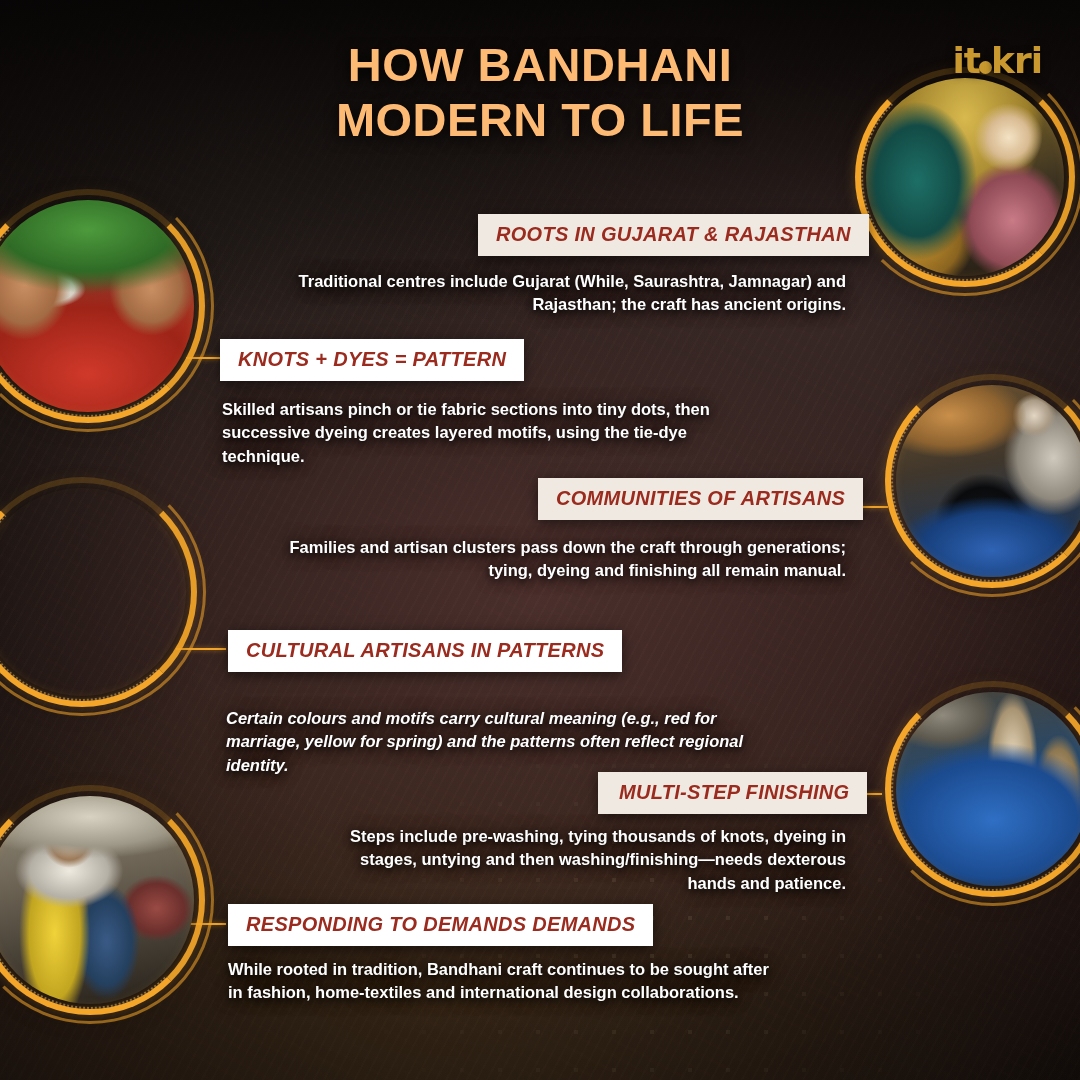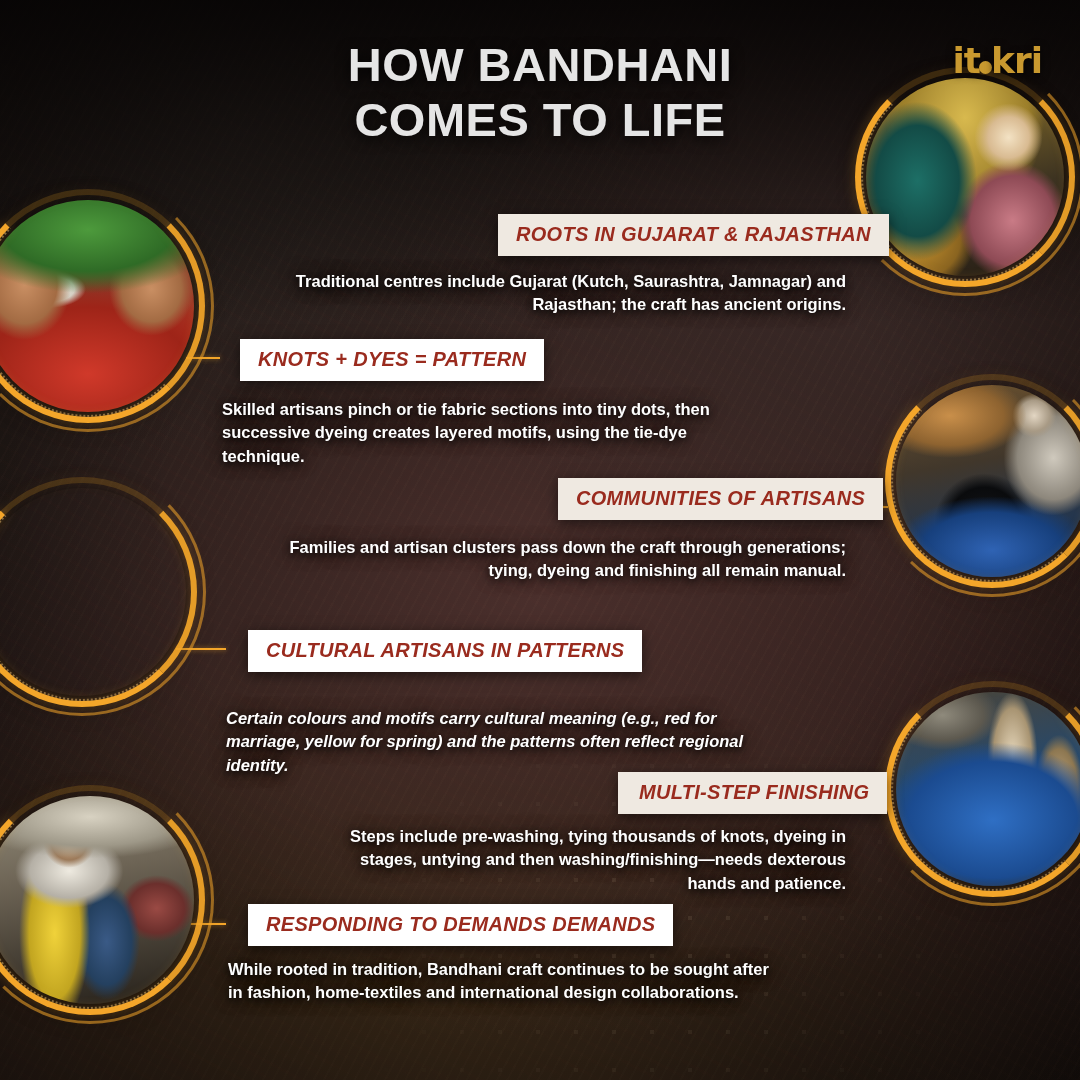--- a/index.html
+++ b/index.html
@@ -40,21 +40,21 @@
             mask-image:radial-gradient(ellipse 45% 35% at 62% 88%, #000 0%, transparent 70%);
   }
   .bg-top-dark {
     background:linear-gradient(180deg, rgba(6,4,4,.88) 0%, rgba(10,7,6,.45) 16%, rgba(0,0,0,0) 30%);
   }
 
   
   #title {
     position:absolute; top:38px; left:0; width:1080px;
     text-align:center; z-index:30;
-    color:#e5e5e5;
+    color:#fdba74;
     font-weight:800; font-size:47px; line-height:1.17;
     letter-spacing:.5px;
     text-shadow:0 3px 14px rgba(0,0,0,.85);
   }
   #title .l2 { display:block; }
 
   
   #logo {
     position:absolute; top:40px; right:38px; z-index:40;
     font-size:36px; font-weight:800; letter-spacing:-1px;
@@ -109,21 +109,20 @@
 
   
   .banner {
     position:absolute; z-index:25;
     padding:9px 18px 10px;
     font-style:italic; font-weight:800;
     font-size:20px; letter-spacing:.3px;
     color:#9A2B1E;
     white-space:nowrap;
     box-shadow:0 3px 12px rgba(0,0,0,.55);
-    margin-left:20px;
   }
   .banner.cream { background:#EFE9E1; }
   .banner.amber { background:#ffffff; }
 
   .body-text {
     position:absolute; z-index:25;
     color:#FFFFFF; font-weight:700;
     font-size:16.5px; line-height:1.42;
     text-shadow:0 2px 7px rgba(0,0,0,.92), 0 0 18px rgba(0,0,0,.7);
   }
@@ -136,21 +135,21 @@
 <div id="bg">
   <div class="bg-layer bg-base"></div>
   <div class="bg-layer bg-fabric"></div>
   <div class="bg-layer bg-dots"></div>
   <div class="bg-layer bg-vignette"></div>
   <div class="bg-layer bg-top-dark"></div>
 </div>
 
 <h1 id="title">
   <span class="l1">HOW BANDHANI</span>
-  <span class="l2">COMES TO LIFE</span>
+  <span class="l2">MODERN TO LIFE</span>
 </h1>
 
 <div id="logo">
   <span>it</span><span class="dot"></span><span>kri</span>
 </div>
 
 <div class="photo" style="top:78px; right:16px; width:198px; height:198px;">
   <div class="disc" style="background:
          radial-gradient(circle 34px at 72% 30%, #f3e2c4 0%, #d9bb92 60%, rgba(0,0,0,0) 100%),
          radial-gradient(ellipse 30% 40% at 26% 52%, #1d6f66 0%, #134b46 70%, rgba(0,0,0,0) 100%),
@@ -238,21 +237,21 @@
 <div class="connector" style="top:232px; right:214px; width:42px;"></div>
 <div class="connector" style="top:357px; left:186px;  width:34px;"></div>
 <div class="connector" style="top:506px; right:192px; width:46px;"></div>
 <div class="connector" style="top:648px; left:176px;  width:50px;"></div>
 <div class="connector" style="top:793px; right:198px; width:44px;"></div>
 <div class="connector" style="top:923px; left:182px;  width:44px;"></div>
 
 <div class="banner cream" style="top:214px; left:478px;">
   <span>ROOTS IN GUJARAT &amp; RAJASTHAN</span>
 </div>
-<div class="body-text right" style="top:270px; left:270px; width:576px;">Traditional centres include Gujarat (Kutch, Saurashtra, Jamnagar) and Rajasthan; the craft has ancient origins.</div>
+<div class="body-text right" style="top:270px; left:270px; width:576px;">Traditional centres include Gujarat (While, Saurashtra, Jamnagar) and Rajasthan; the craft has ancient origins.</div>
 
 <div class="banner amber" style="top:339px; left:220px;">
   <span>KNOTS + DYES = PATTERN</span>
 </div>
 <div class="body-text left" style="top:398px; left:222px; width:534px;">Skilled artisans pinch or tie fabric sections into tiny dots, then successive dyeing creates layered motifs, using the tie-dye technique.</div>
 
 <div class="banner cream" style="top:478px; left:538px;">
   <span>COMMUNITIES OF ARTISANS</span>
 </div>
 <div class="body-text right" style="top:536px; left:246px; width:600px;">Families and artisan clusters pass down the craft through generations; tying, dyeing and finishing all remain manual.</div>

